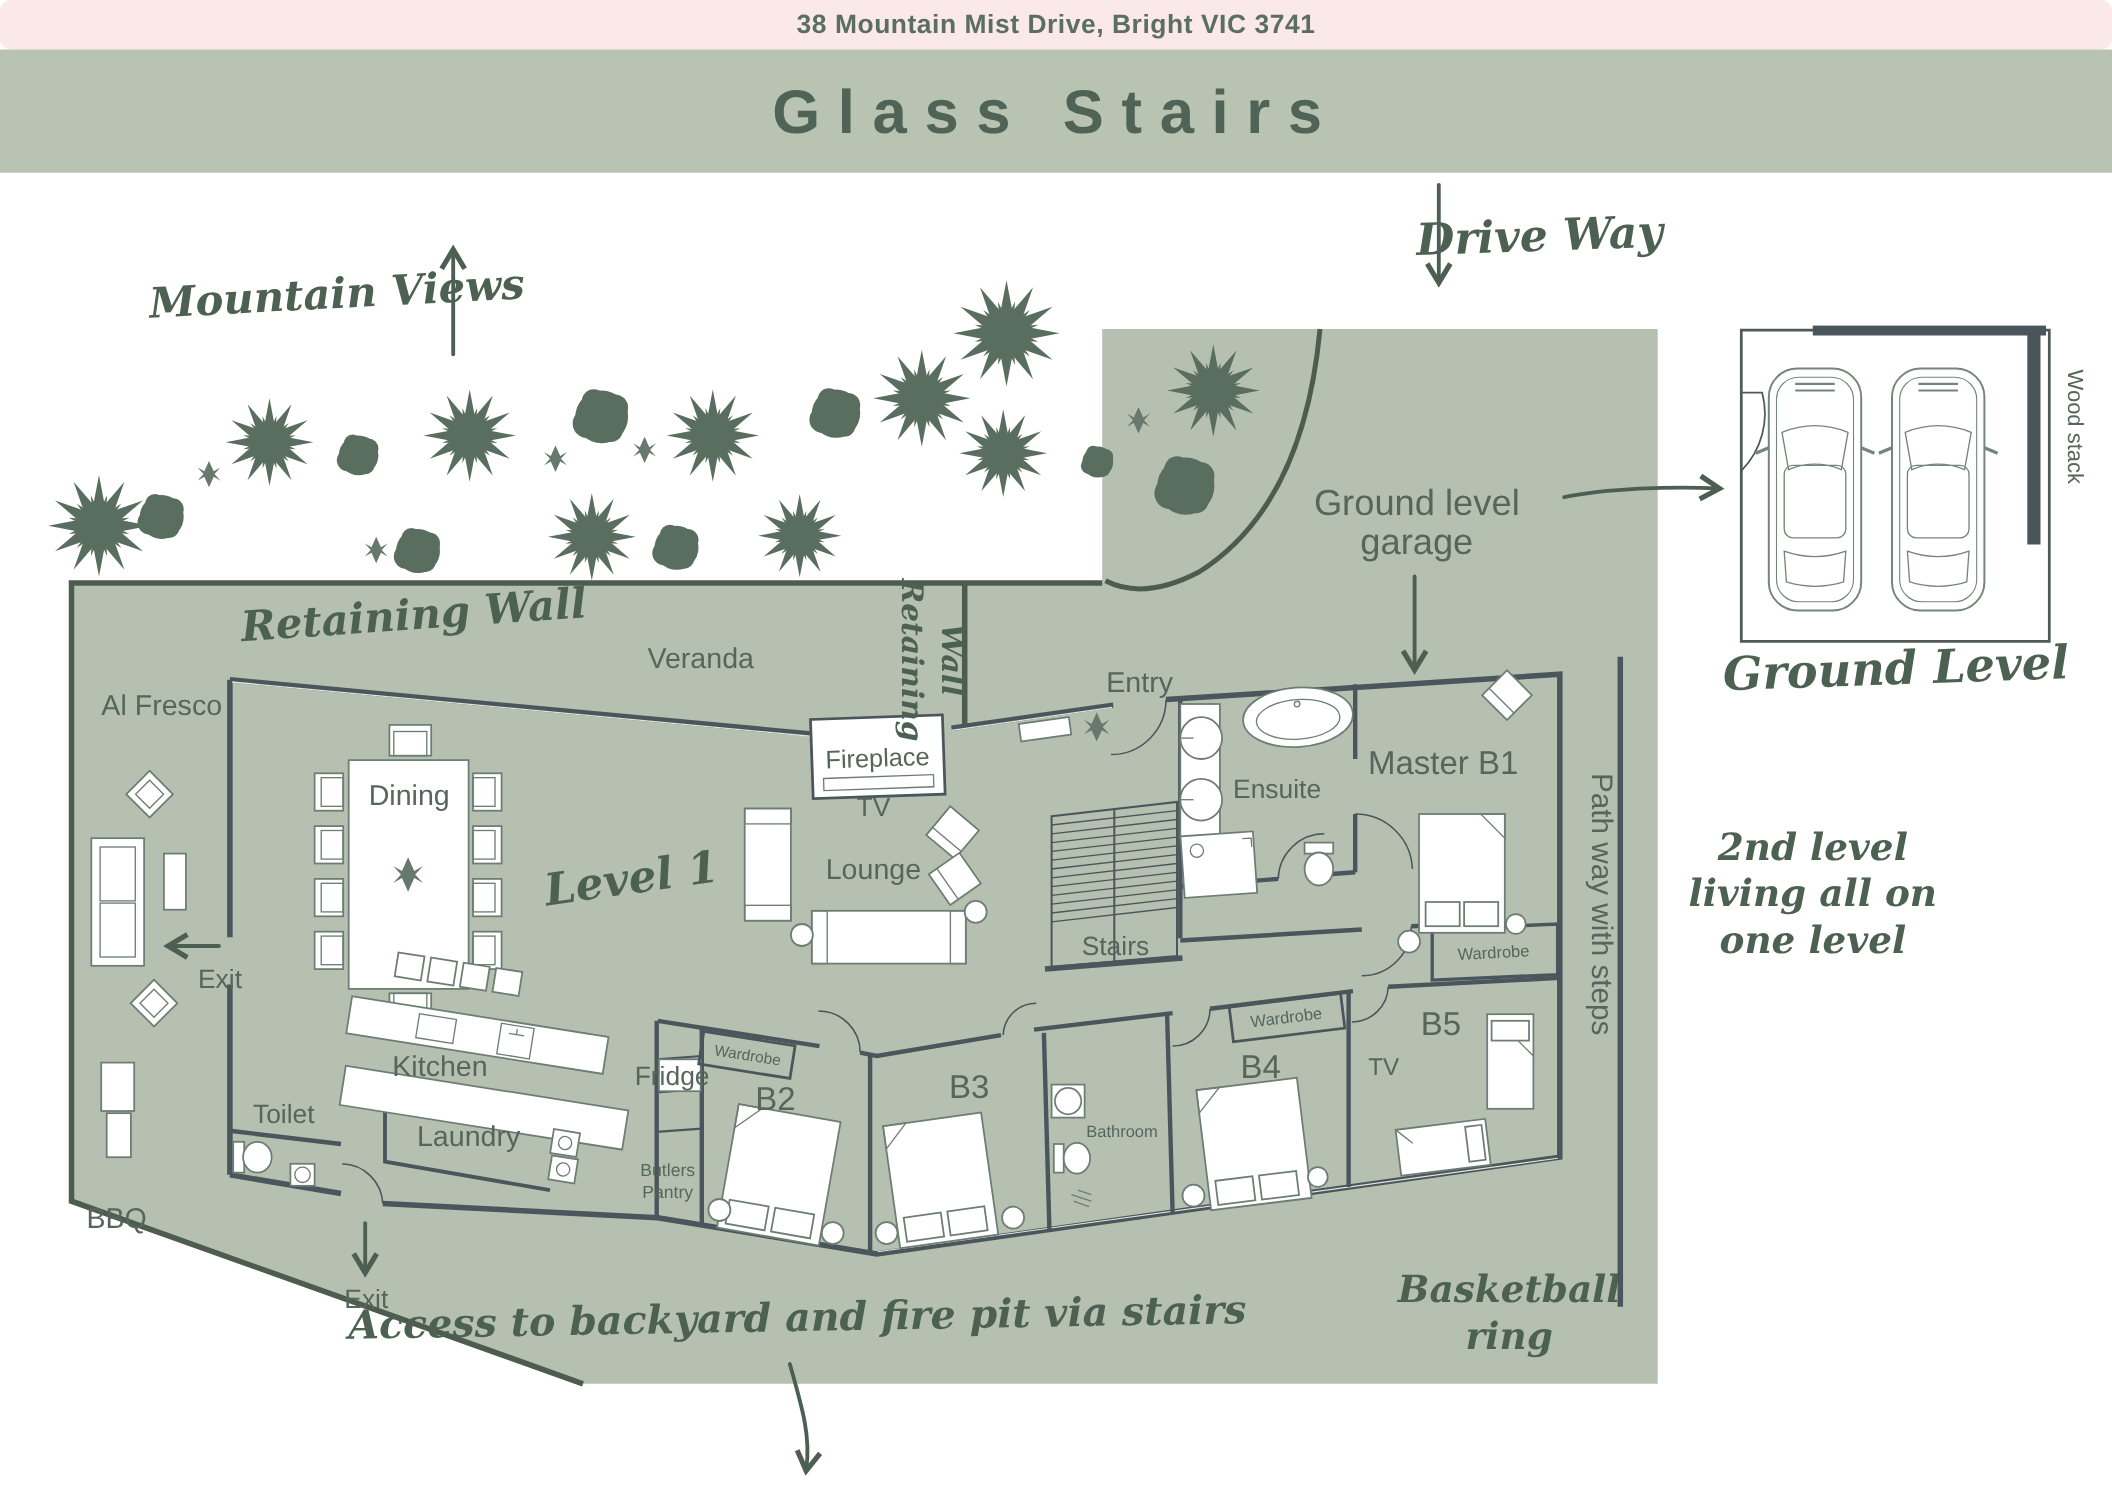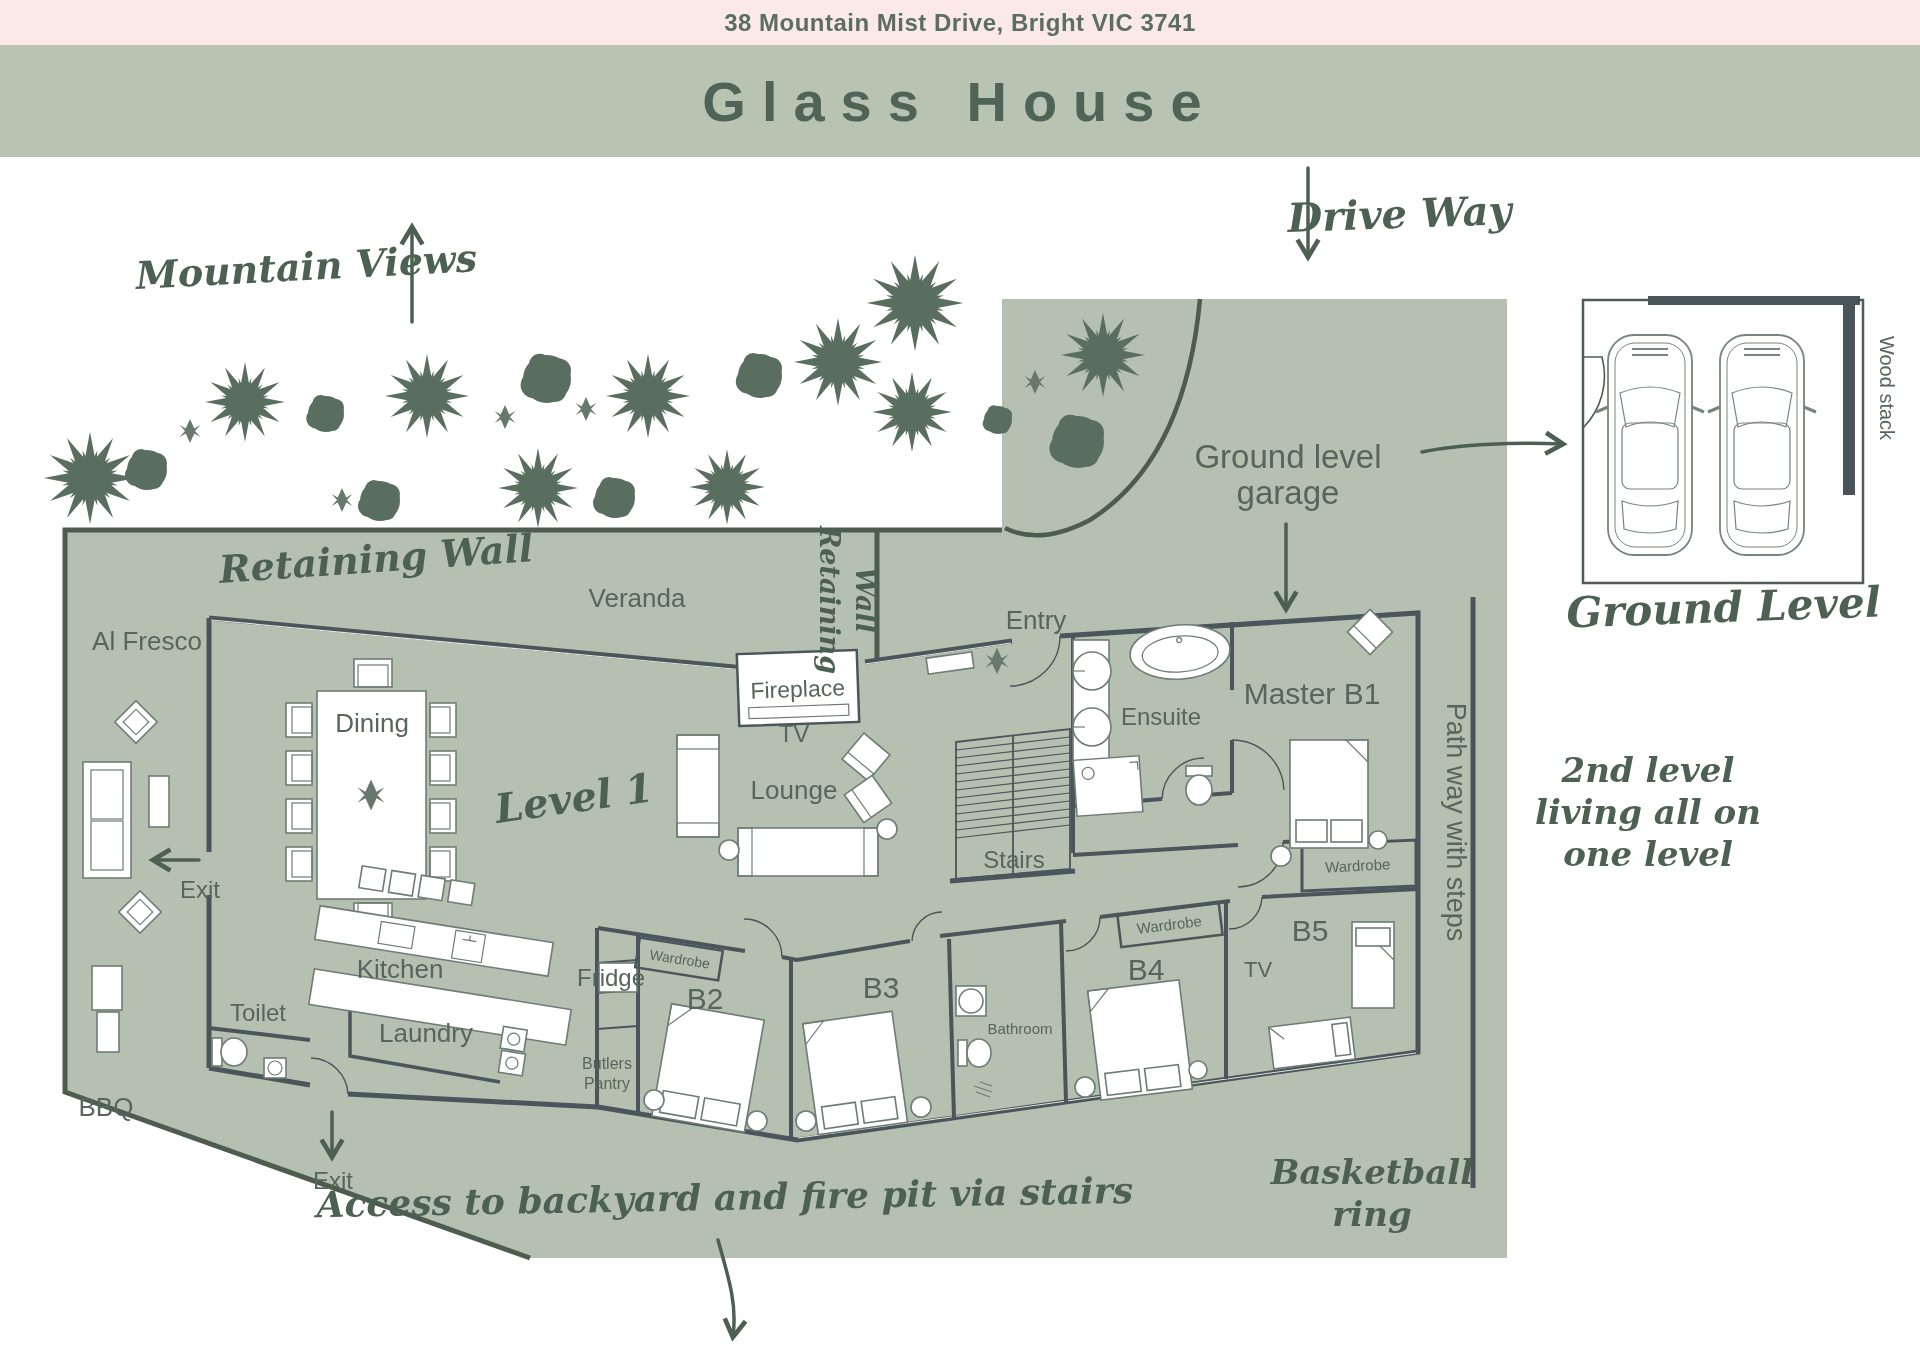--- a/index.html
+++ b/index.html
@@ -1,18 +1,18 @@
 <!DOCTYPE html>
 <html><head>
 <meta charset="utf-8">
 <style>
   html,body{margin:0;padding:0;background:#ffffff;}
   body{width:1920px;height:1357px;position:relative;font-family:"Liberation Sans",sans-serif;overflow:hidden;}
   .banner-pink{position:absolute;left:0;top:0;width:1920px;height:45px;background:#fbe9e7;
-    display:flex;align-items:center;justify-content:center;}
+    display:flex;align-items:center;justify-content:center;border-radius:10px;}
   .banner-pink .addr{color:#5a6e62;font-size:24px;font-weight:bold;letter-spacing:.5px;}
   .banner-green{position:absolute;left:0;top:45px;width:1920px;height:112px;background:#b8c3b2;
     display:flex;align-items:center;justify-content:center;}
   .banner-green .title{color:#4f6356;font-size:56px;font-weight:bold;letter-spacing:16px;}
   svg{position:absolute;left:0;top:0;}
   text{user-select:none;}
   .lbl{font-family:"Liberation Sans",sans-serif;fill:#56665c;}
   .script{font-family:"DejaVu Serif",serif;font-style:italic;font-weight:bold;fill:#4d6153;}
   .wall{stroke:#4a555c;fill:none;}
   .thin{stroke:#4a555c;fill:none;}
@@ -20,21 +20,21 @@
   .furn2{fill:none;stroke:#6d7d74;stroke-width:1.2;}
   .arrow{stroke:#4d5f53;stroke-width:3.5;fill:none;stroke-linecap:round;}
 </style>
 </head>
 <body>
 
 <div class="banner-pink">
   <div class="addr">38 Mountain Mist Drive, Bright VIC 3741</div>
 </div>
 <div class="banner-green">
-  <div class="title">Glass House</div>
+  <div class="title">Glass Stairs</div>
 </div>
 
 <svg width="1920" height="1357" viewBox="0 0 1920 1357">
   <defs>
     <marker id="arr" viewBox="0 0 12 12" refX="9" refY="6" markerWidth="8" markerHeight="8" orient="auto">
       <path d="M2,1.5 L9.5,6 L2,10.5" fill="none" stroke="#4d5f53" stroke-width="2"></path>
     </marker>
     <g id="pine">
       <polygon fill="#5a6e60" points="42,0 17.4,4.7 36.4,21 12.7,12.7 21,36.4 4.7,17.4 0,42 -4.7,17.4 -21,36.4 -12.7,12.7 -36.4,21 -17.4,4.7 -42,0 -17.4,-4.7 -36.4,-21 -12.7,-12.7 -21,-36.4 -4.7,-17.4 0,-42 4.7,-17.4 21,-36.4 12.7,-12.7 36.4,-21 17.4,-4.7"></polygon>
       <polygon fill="#5a6e60" transform="rotate(15) scale(0.62)" points="42,0 17.4,4.7 36.4,21 12.7,12.7 21,36.4 4.7,17.4 0,42 -4.7,17.4 -21,36.4 -12.7,12.7 -36.4,21 -17.4,4.7 -42,0 -17.4,-4.7 -36.4,-21 -12.7,-12.7 -21,-36.4 -4.7,-17.4 0,-42 4.7,-17.4 21,-36.4 12.7,-12.7 36.4,-21 17.4,-4.7"></polygon>

